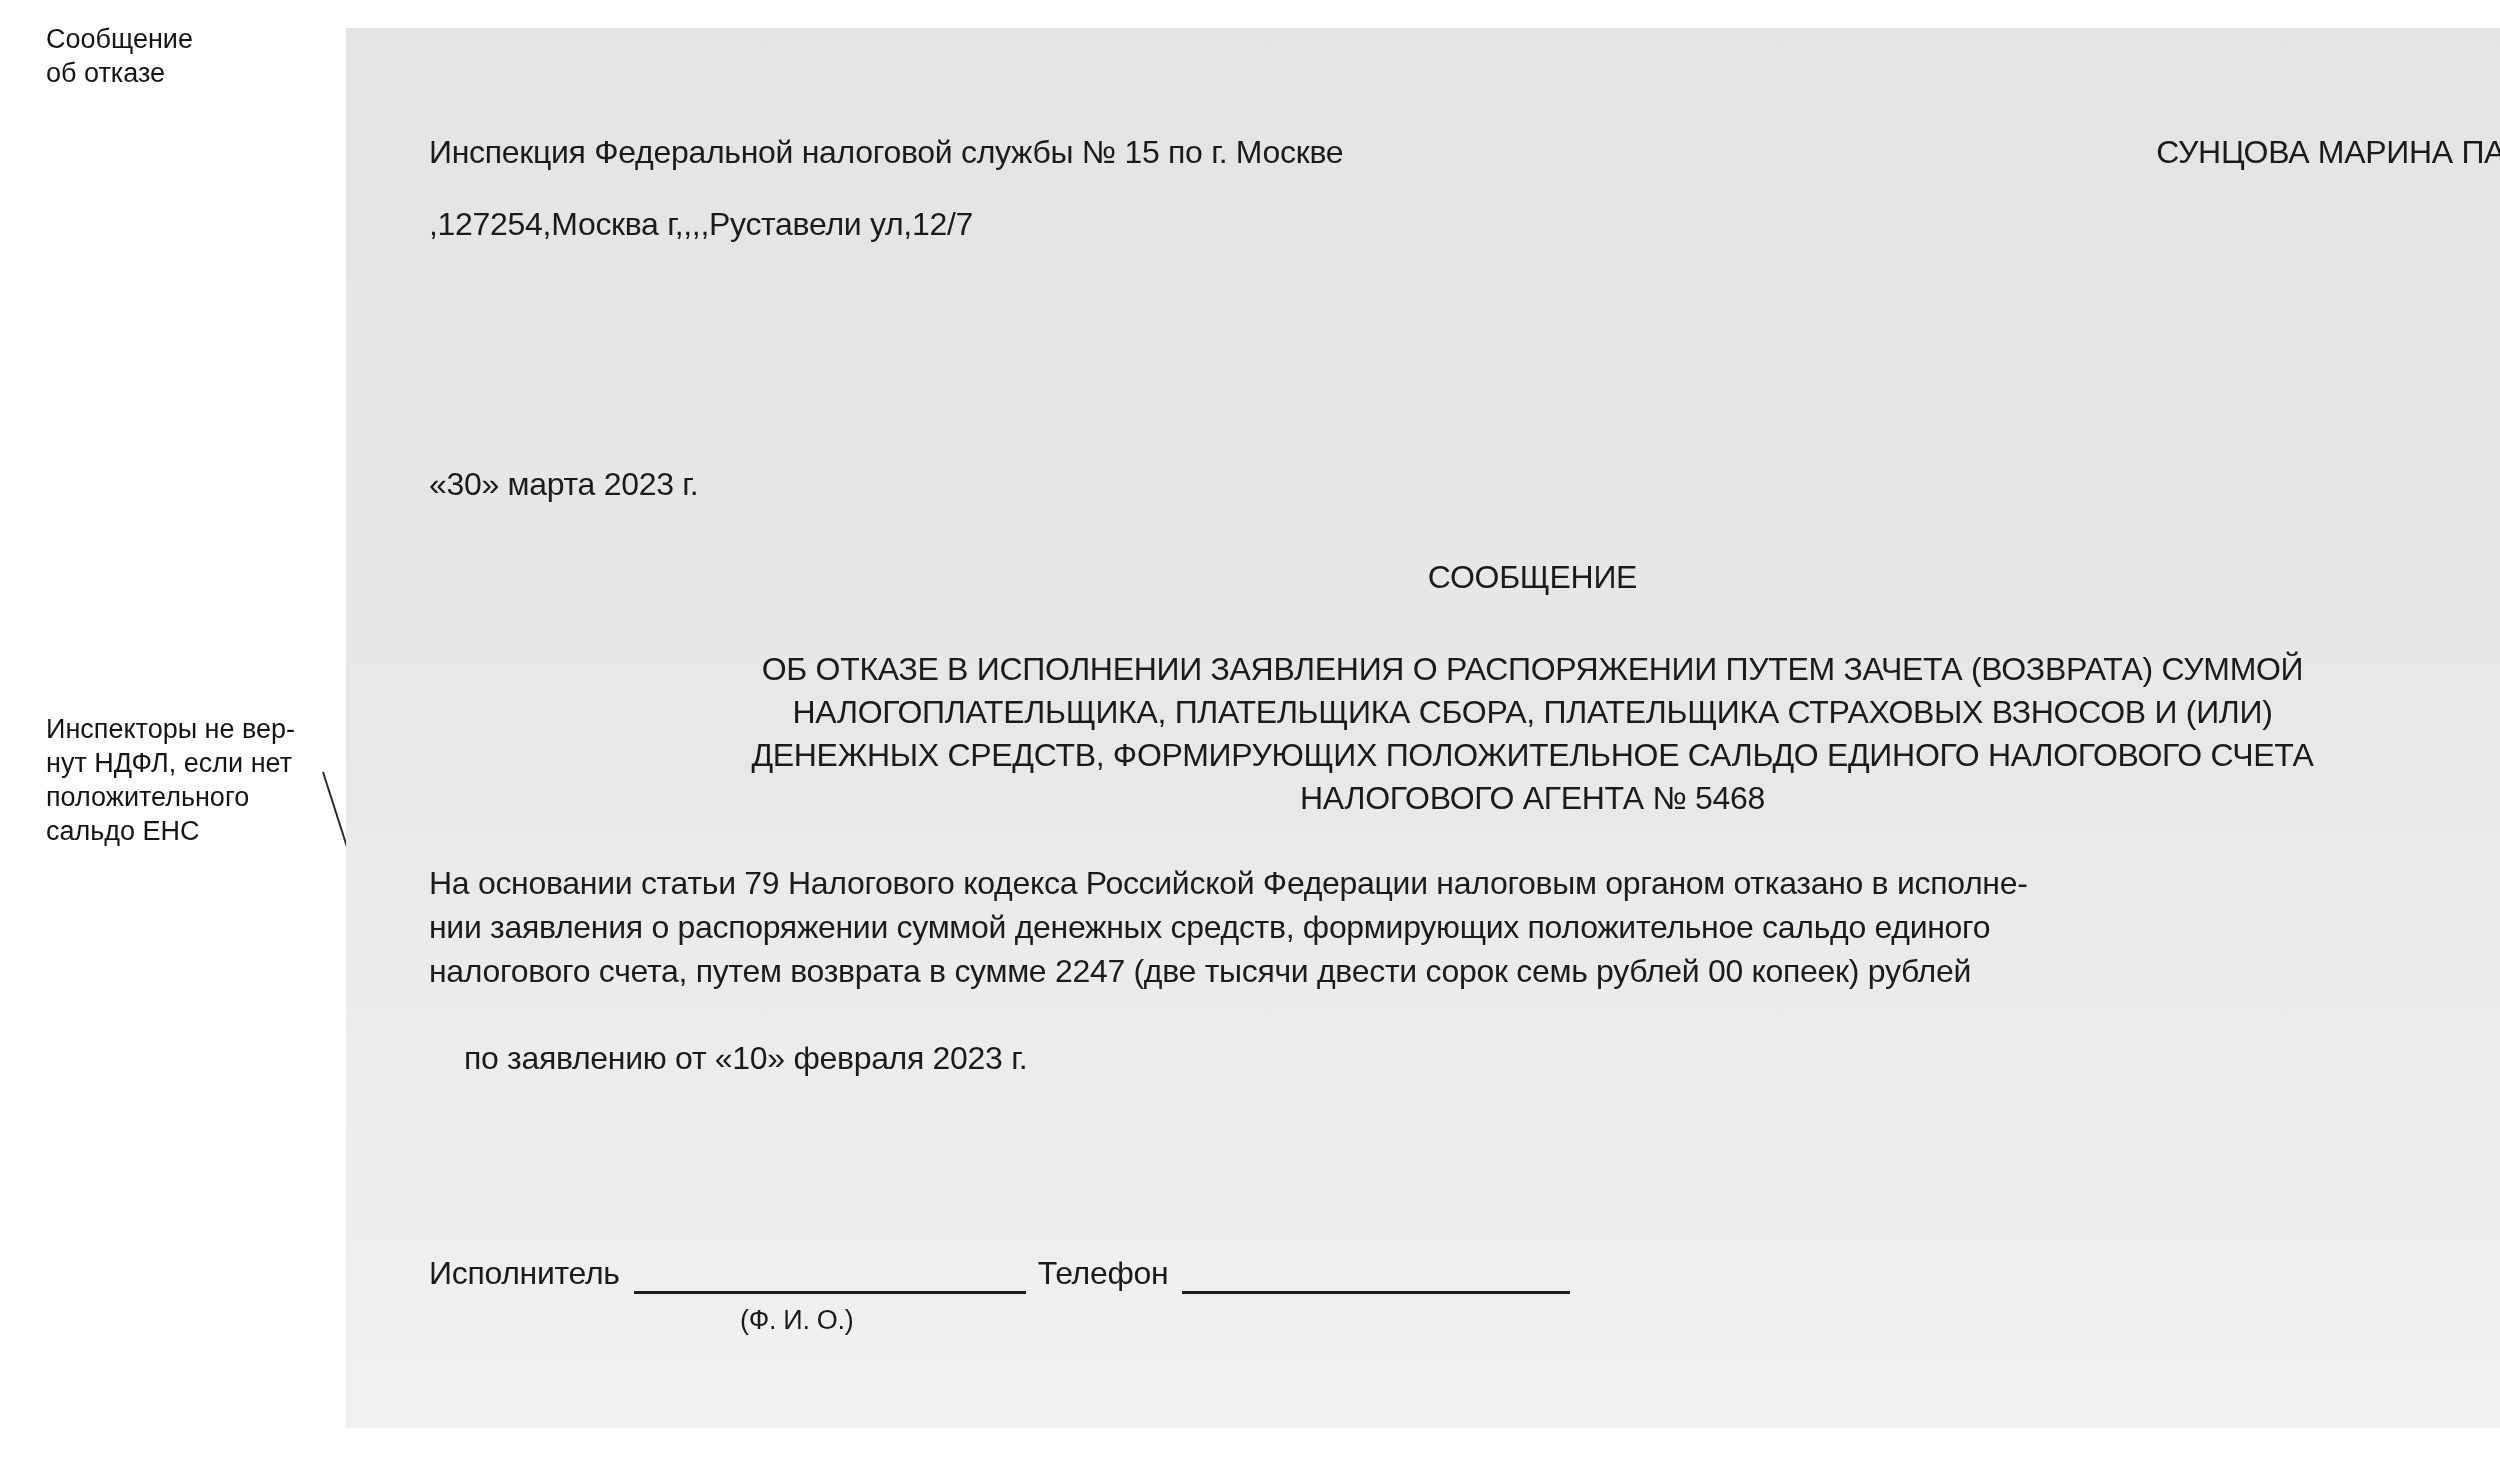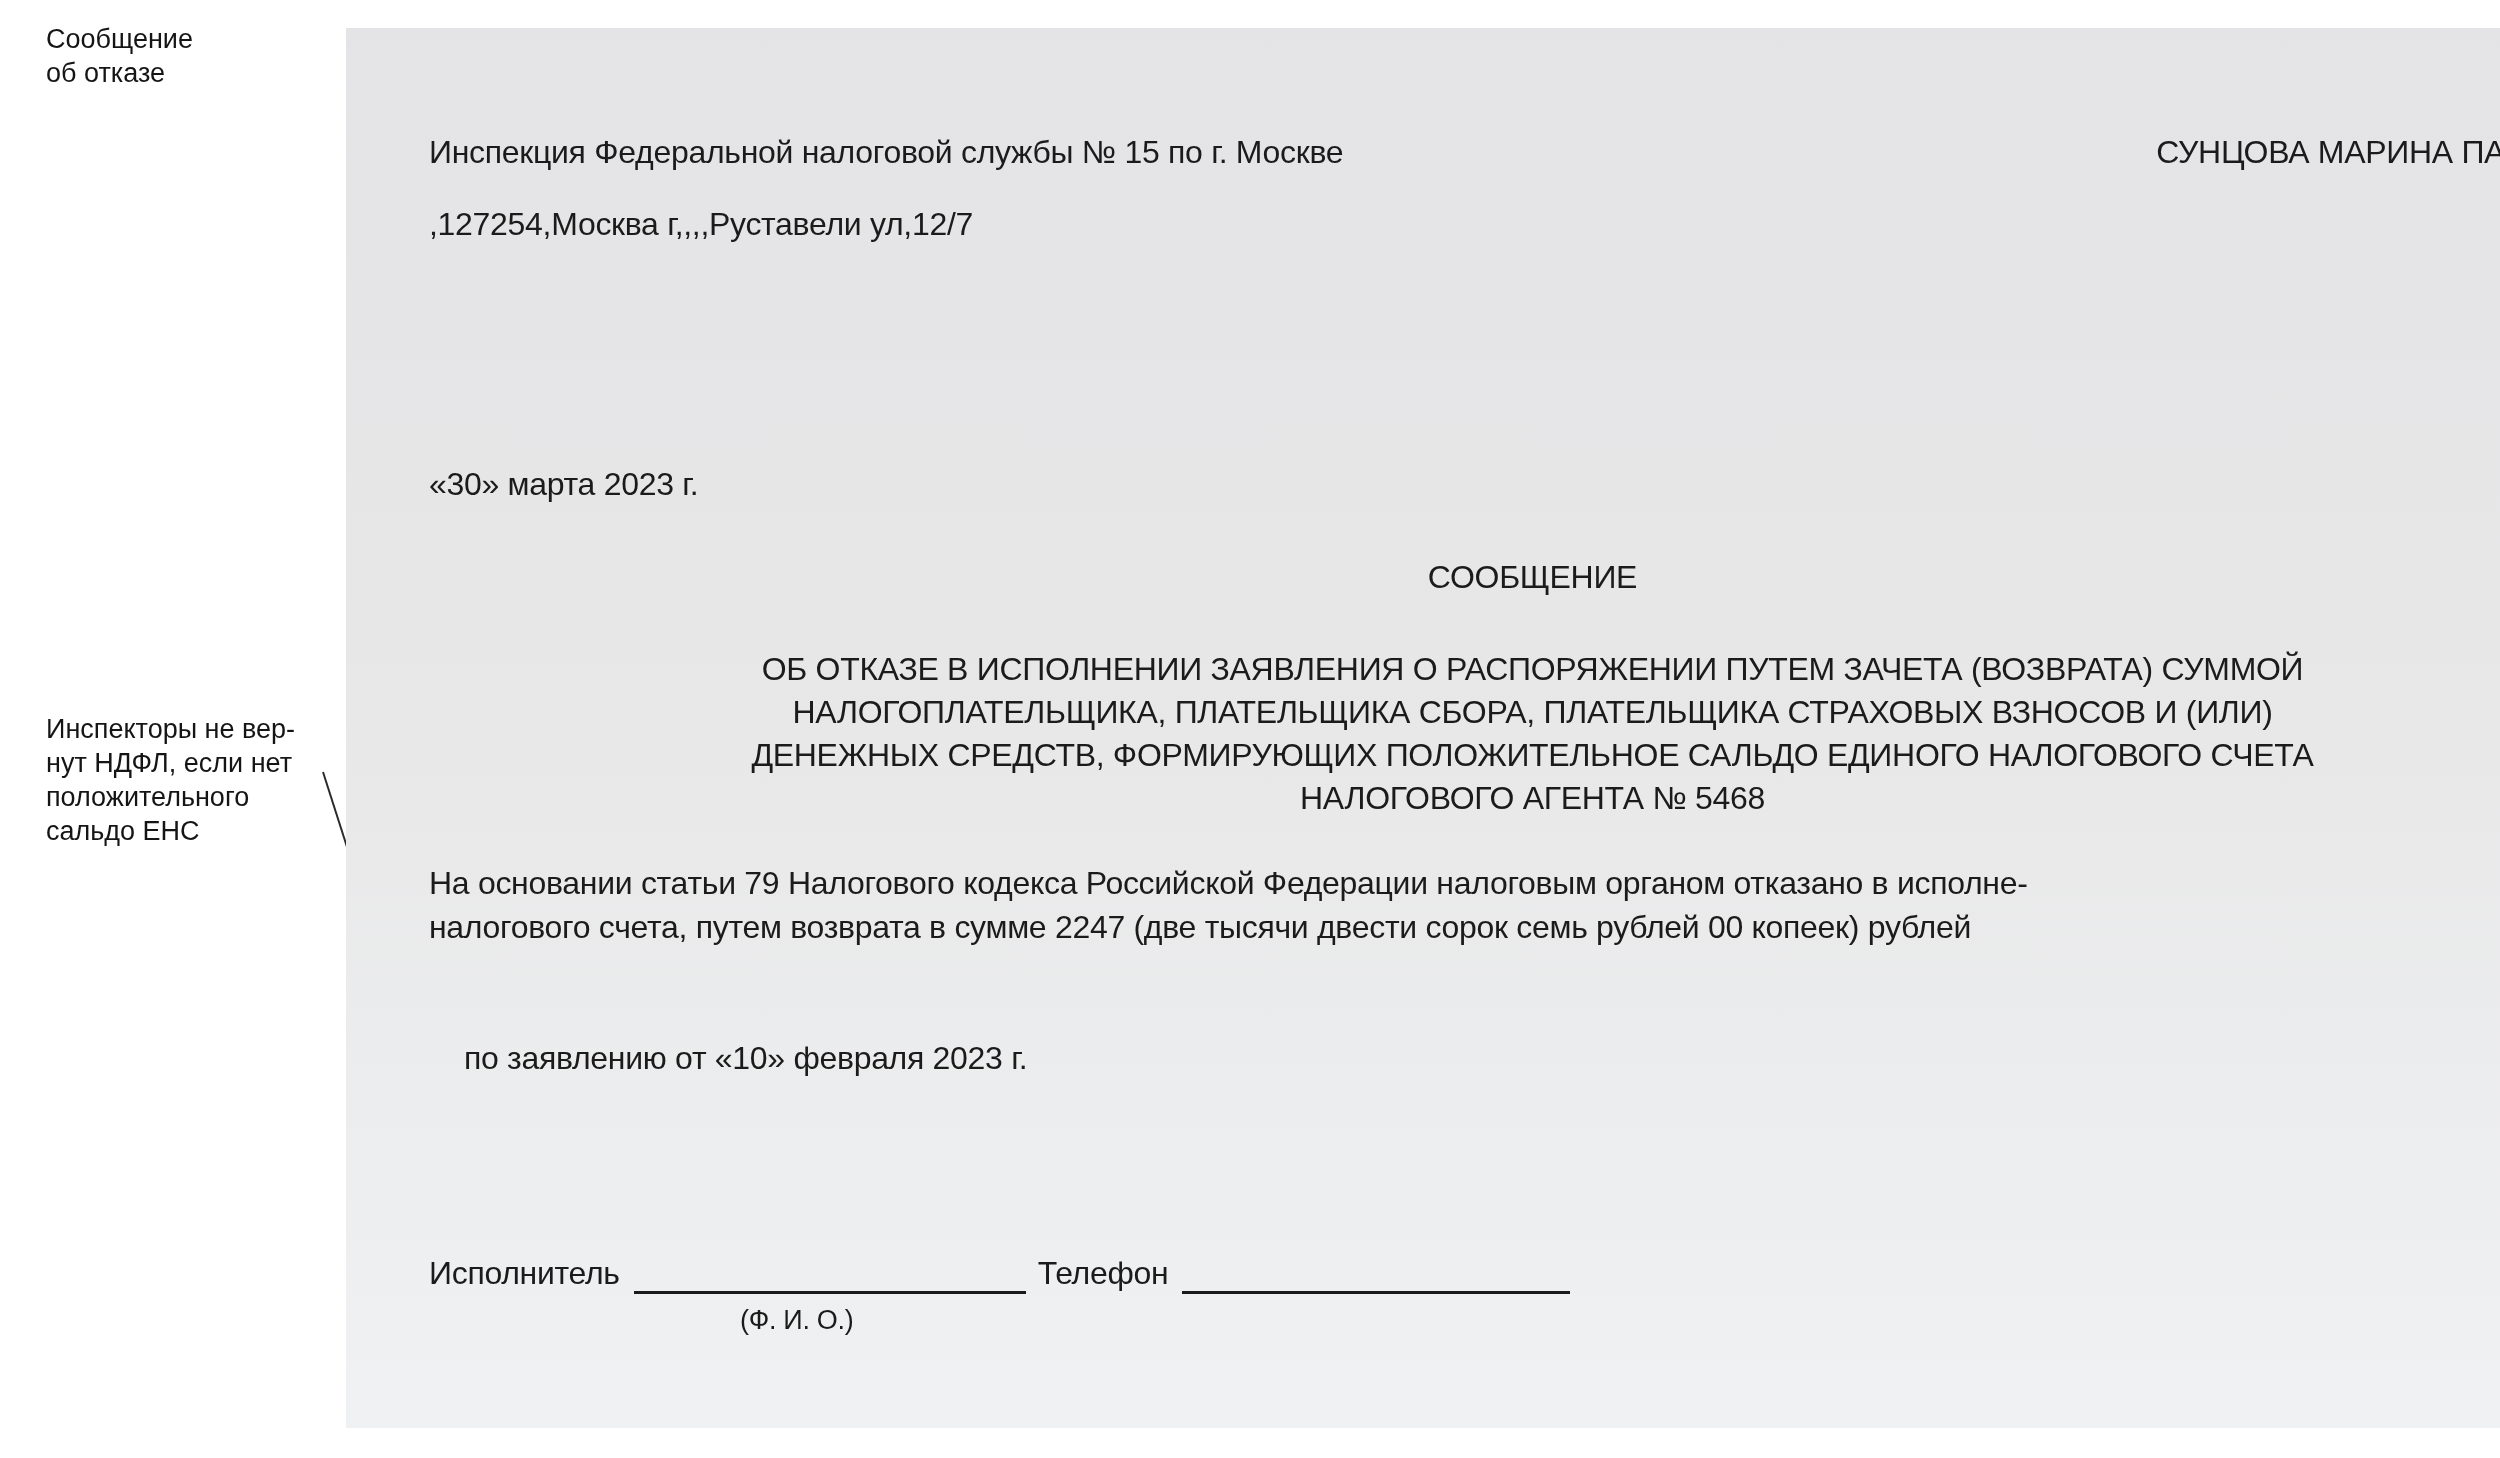--- a/index.html
+++ b/index.html
@@ -110,20 +110,21 @@
 
   <div class="doc-text subtitle-block">
     <div>ОБ ОТКАЗЕ В ИСПОЛНЕНИИ ЗАЯВЛЕНИЯ О РАСПОРЯЖЕНИИ ПУТЕМ ЗАЧЕТА (ВОЗВРАТА) СУММОЙ</div>
     <div>НАЛОГОПЛАТЕЛЬЩИКА, ПЛАТЕЛЬЩИКА СБОРА, ПЛАТЕЛЬЩИКА СТРАХОВЫХ ВЗНОСОВ И (ИЛИ)</div>
     <div>ДЕНЕЖНЫХ СРЕДСТВ, ФОРМИРУЮЩИХ ПОЛОЖИТЕЛЬНОЕ САЛЬДО ЕДИНОГО НАЛОГОВОГО СЧЕТА</div>
     <div>НАЛОГОВОГО АГЕНТА № 5468</div>
   </div>
 
   <div class="doc-text body-block">
     <div>На основании статьи 79 Налогового кодекса Российской Федерации налоговым органом отказано в исполне-</div>
+    <div>нии заявления о распоряжении суммой денежных средств, формирующих положительное сальдо единого</div>
     <div>налогового счета, путем возврата в сумме 2247 (две тысячи двести сорок семь рублей 00 копеек) рублей</div>
   </div>
 
   <div class="doc-text app-line">по заявлению от «10» февраля 2023 г.</div>
 
 
   <div class="doc-text exec-row">
     <span>Исполнитель</span><span class="blank blank-1"></span><span>Телефон</span><span class="blank blank-2"></span>
   </div>
 

